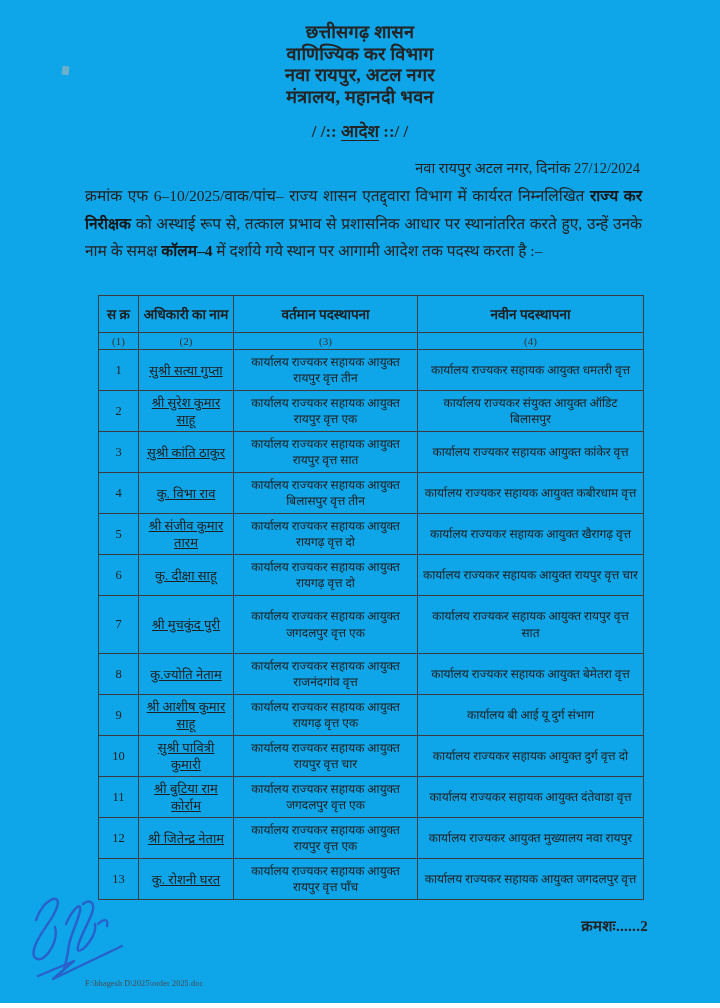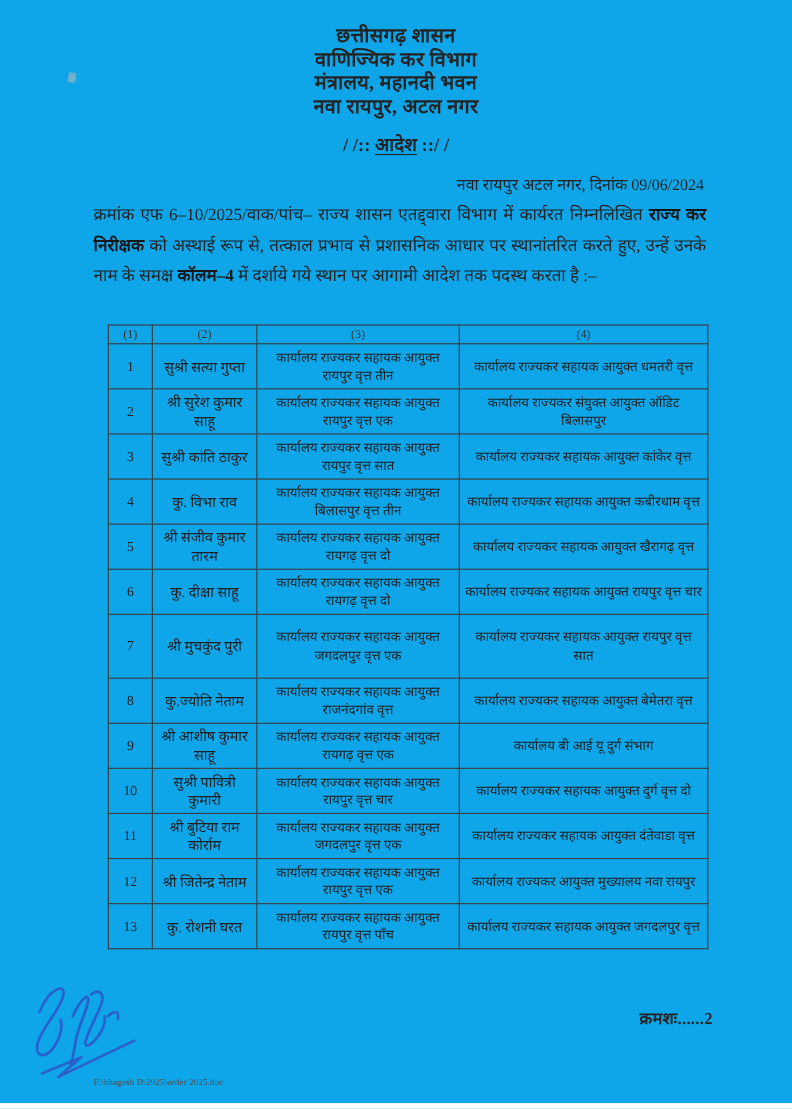--- a/index.html
+++ b/index.html
@@ -50,21 +50,21 @@
     padding:3px 4px;
   }
   .doc-table th{
     font-size:13.5px;font-weight:bold;color:#1e1e1e;line-height:17px;
     height:30px;
   }
   .doc-table .num-row td{
     font-size:11px;color:#333;height:14px;padding:1px 2px;
   }
   .doc-table td.sn{font-size:12.5px;color:#222;}
-  .doc-table td.name{font-size:13px;color:#1f1f1f;line-height:17px;}
+  .doc-table td.name{font-size:13px;color:#1f1f1f;line-height:17px;text-decoration:underline;}
   .doc-table td.post{font-size:12px;color:#1f1f1f;line-height:16.5px;}
   .doc-table tr.data-row{height:41px;}
   .doc-table tr.tall{height:58px;}
   
   .continuation{
     position:absolute;top:915px;right:72px;
     font-size:15px;font-weight:bold;color:#222;letter-spacing:.3px;margin-left:31px;
   }
   .signature{
     position:absolute;left:20px;top:888px;width:132px;height:97px;
@@ -81,37 +81,43 @@
 </head>
 <body>
 
 <div class="page">
 
   <div class="staple-mark"></div>
 
   <div class="doc-header">
     <div class="hline">छत्तीसगढ़ शासन</div>
     <div class="hline">वाणिज्यिक कर विभाग</div>
+    <div class="hline">नवा रायपुर, अटल नगर</div>
     <div class="hline">मंत्रालय, महानदी भवन</div>
-    <div class="hline">नवा रायपुर, अटल नगर</div>
     <div class="order-line"><span>/ /:: </span><span class="order-word">आदेश</span><span> ::/ /</span></div>
   </div>
 
-  <div class="date-line">नवा रायपुर अटल नगर, दिनांक 09/06/2024</div>
+  <div class="date-line">नवा रायपुर अटल नगर, दिनांक 27/12/2024</div>
 
   <div class="body-paragraph"><span>क्रमांक एफ 6–10/2025/वाक/पांच–  राज्य शासन एतद्द्वारा विभाग में कार्यरत निम्नलिखित </span><b>राज्य कर निरीक्षक</b><span> को अस्थाई रूप से, तत्काल प्रभाव से प्रशासनिक आधार पर स्थानांतरित करते हुए, उन्हें उनके नाम के समक्ष </span><b>कॉलम–4</b><span> में दर्शाये गये स्थान पर आगामी आदेश तक पदस्थ करता है :–</span></div>
 
   <table class="doc-table">
     <colgroup>
         <col class="c1">
         <col class="c2">
         <col class="c3">
         <col class="c4">
       </colgroup>
     <thead>
+      <tr>
+        <th>स क्र</th>
+        <th>अधिकारी का नाम</th>
+        <th>वर्तमान पदस्थापना</th>
+        <th>नवीन पदस्थापना</th>
+      </tr>
       <tr class="num-row">
         <td>(1)</td>
         <td>(2)</td>
         <td>(3)</td>
         <td>(4)</td>
       </tr>
     </thead>
     <tbody>
       <tr class="data-row">
         <td class="sn">1</td>

